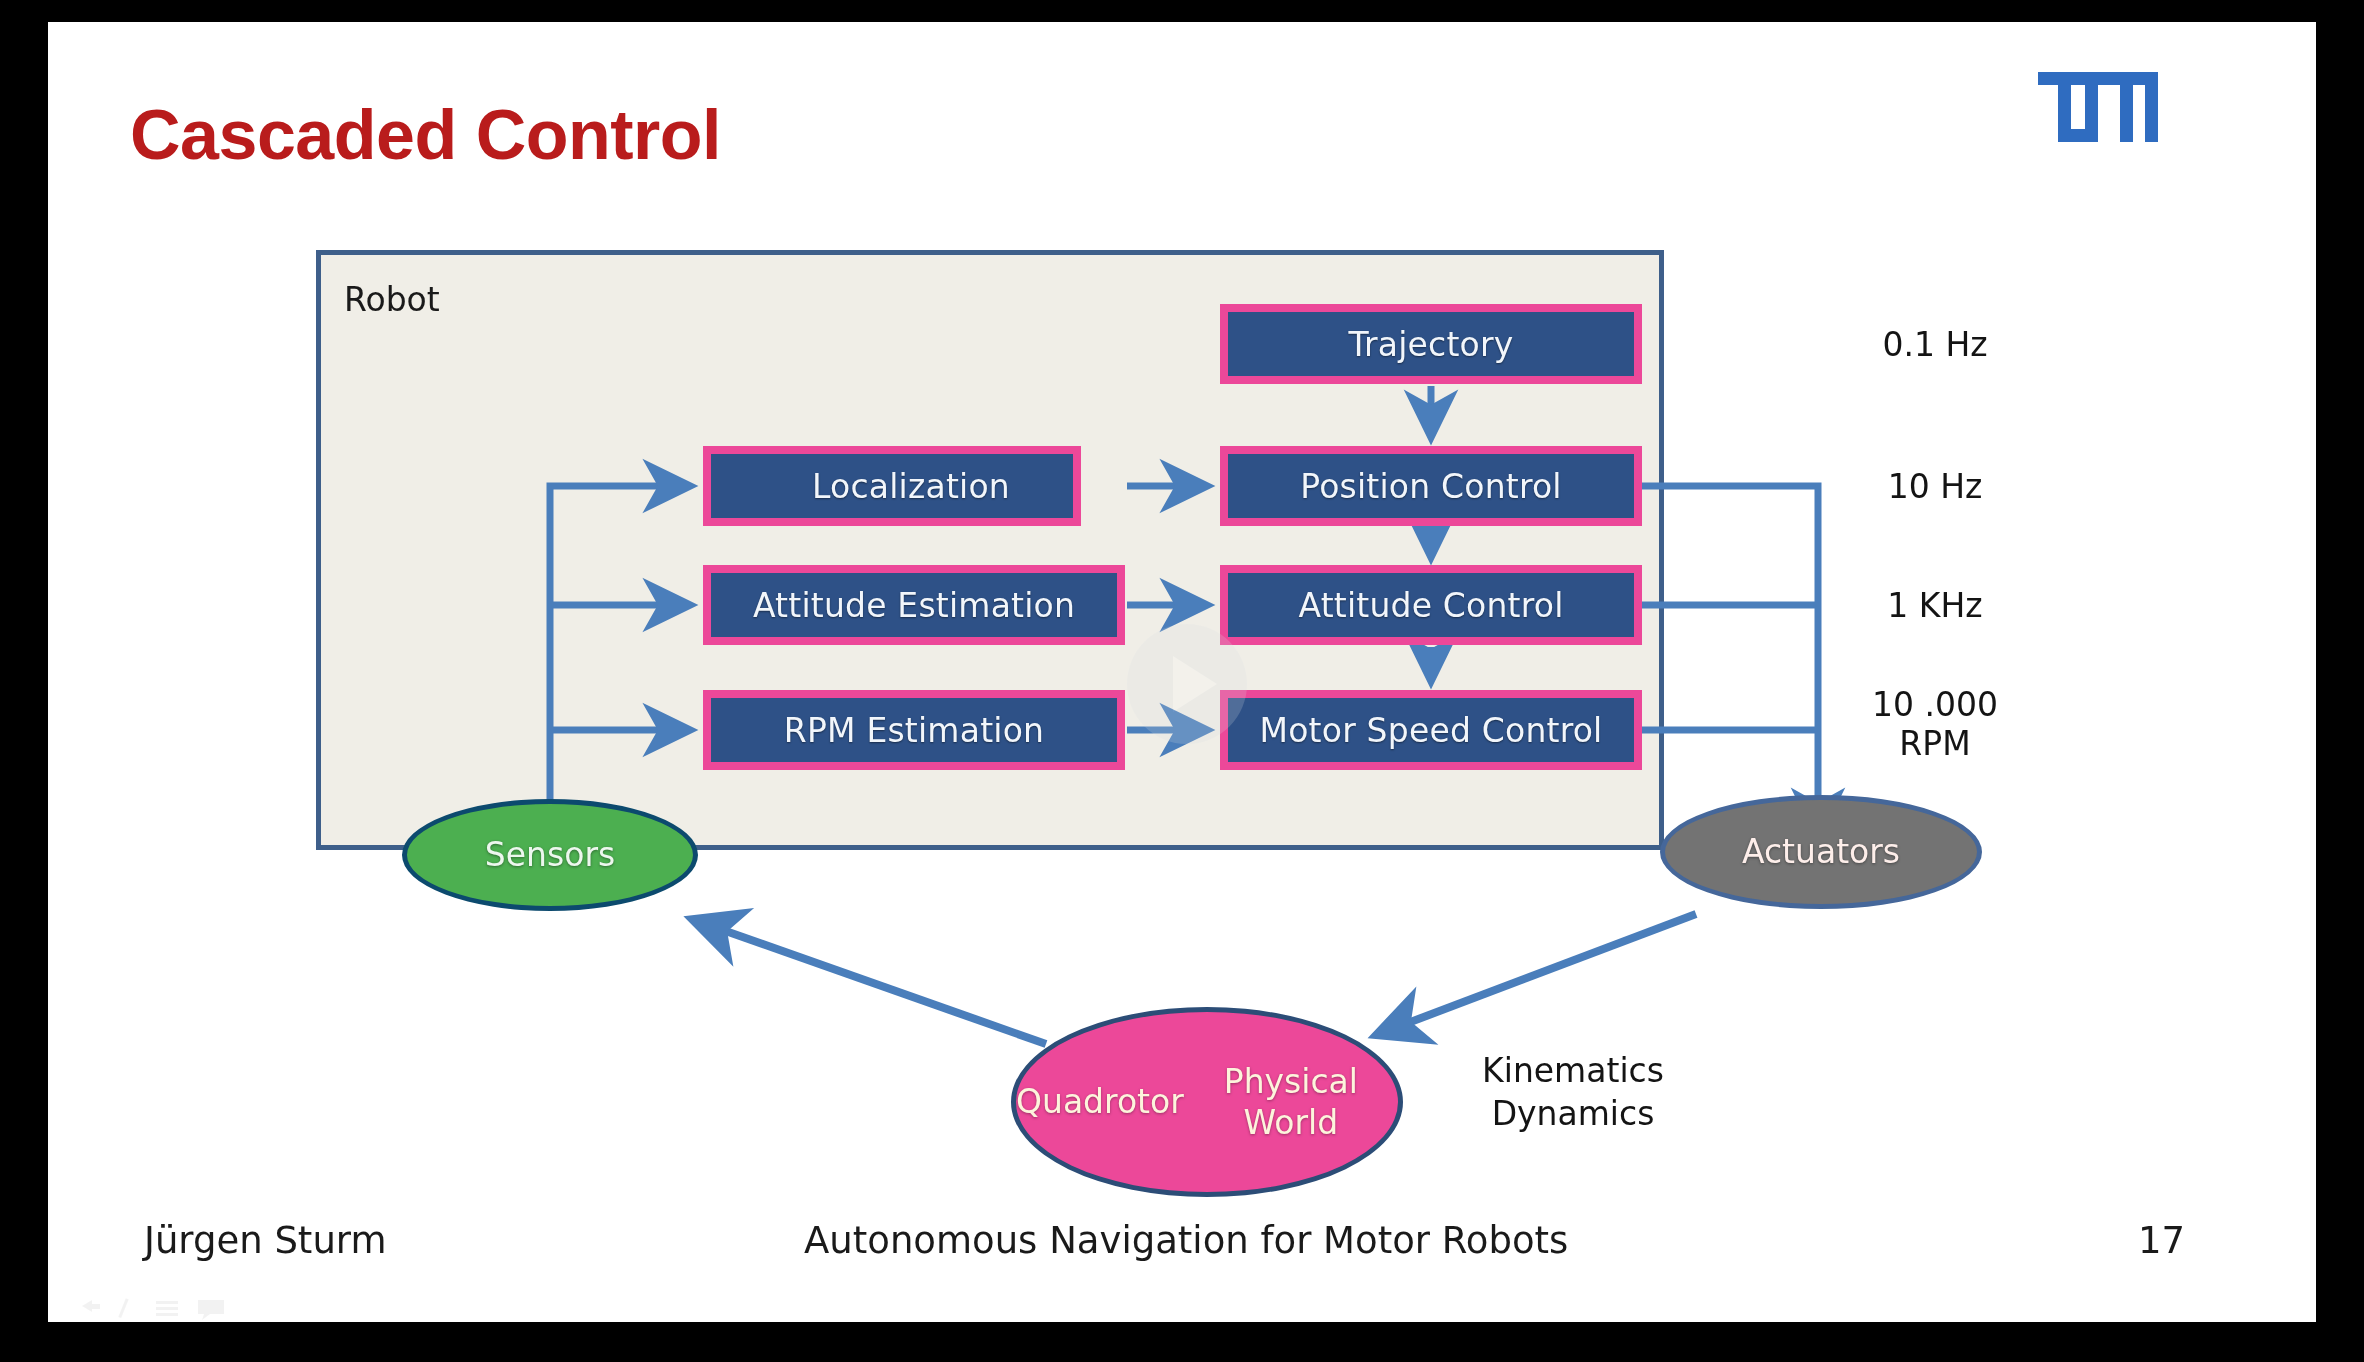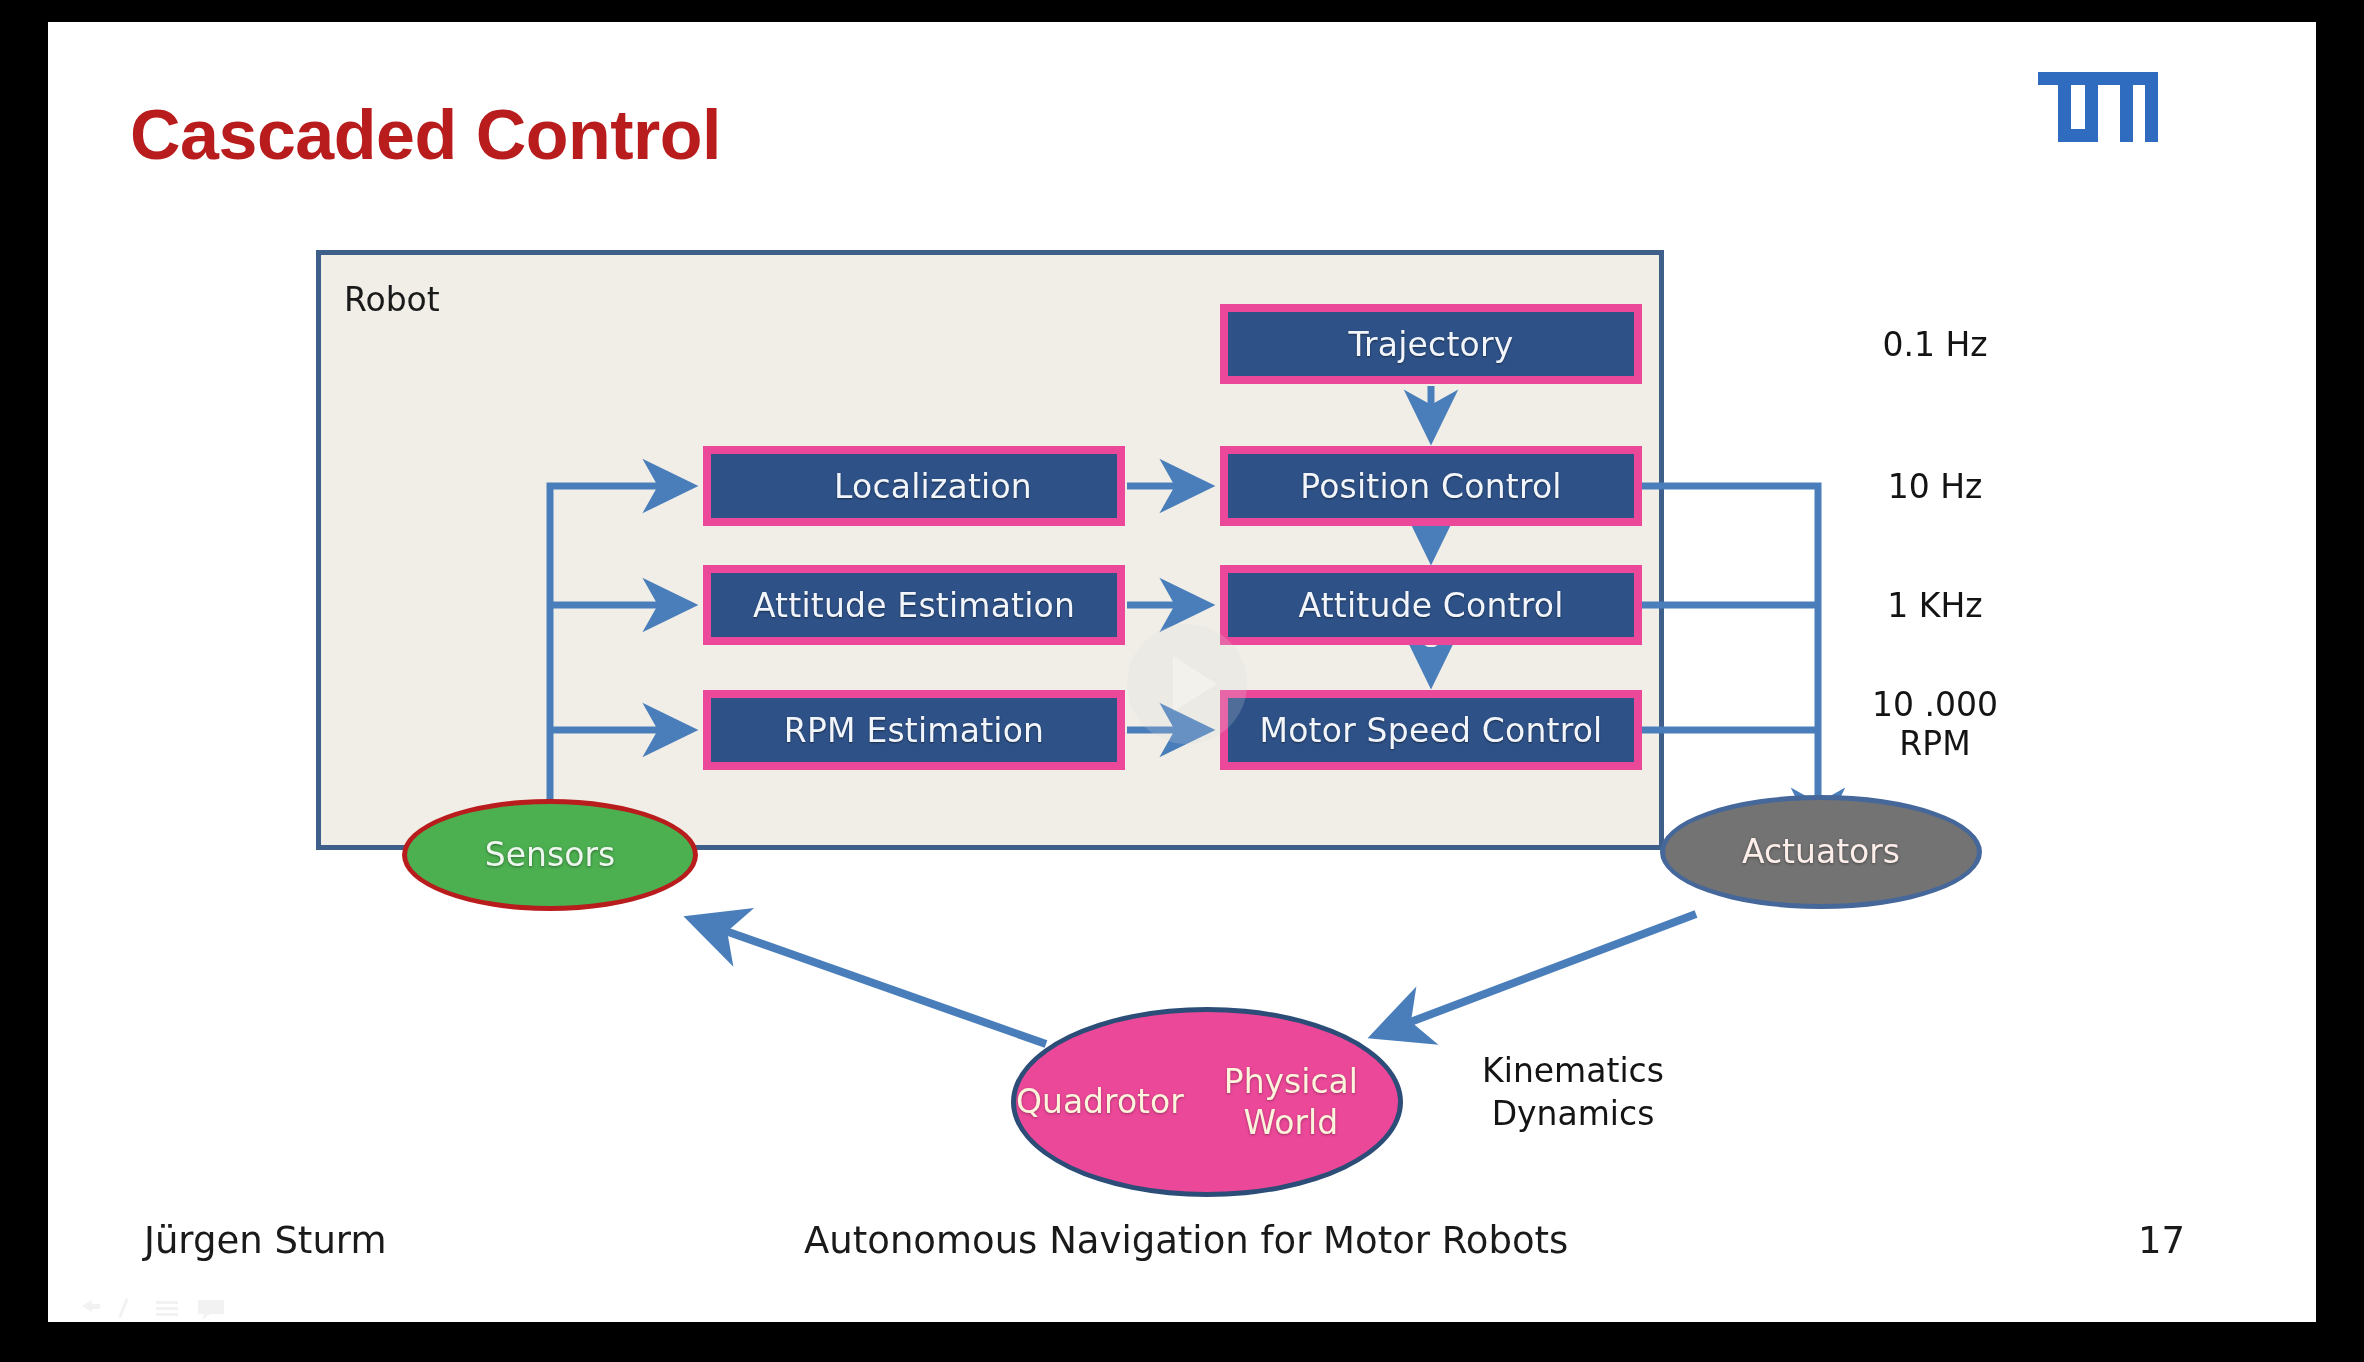--- a/index.html
+++ b/index.html
@@ -85,21 +85,21 @@
     font-size: 33px;
     display: flex;
     align-items: center;
     justify-content: center;
     text-shadow: 0 1px 2px rgba(0,0,0,0.45);
     font-family: "DejaVu Sans", sans-serif;
     letter-spacing: 0.2px;
   }
 
   #box-trajectory      { left: 1172px; top: 282px; width: 422px; height: 80px; }
-  #box-localization    { left: 655px;  top: 424px; width: 422px; height: 80px; padding-left: 38px; }
+  #box-localization    { left: 655px;  top: 424px; width: 378px; height: 80px; padding-left: 38px; }
   #box-position-ctrl   { left: 1172px; top: 424px; width: 422px; height: 80px; }
   #box-attitude-est    { left: 655px;  top: 543px; width: 422px; height: 80px; }
   #box-attitude-ctrl   { left: 1172px; top: 543px; width: 422px; height: 80px; }
   #box-rpm-est         { left: 655px;  top: 668px; width: 422px; height: 80px; }
   #box-motor-ctrl      { left: 1172px; top: 668px; width: 422px; height: 80px; }
 
   
   .rate-label {
     position: absolute;
     font-size: 33px;
@@ -123,21 +123,21 @@
     text-align: center;
     border-radius: 50%;
     font-size: 33px;
     box-sizing: border-box;
     font-family: "DejaVu Sans", sans-serif;
     line-height: 1.25;
   }
   #ellipse-sensors {
     left: 354px; top: 777px; width: 296px; height: 112px;
     background: #4caf50;
-    border: 5px solid #b91c1c;
+    border: 5px solid #0c4a6e;
     color: #edf7ee;
     text-shadow: 0 1px 3px rgba(0,0,0,0.4);
   }
   #ellipse-actuators {
     left: 1612px; top: 773px; width: 322px; height: 114px;
     background: #737373;
     border: 5px solid #45679a;
     color: #fdeeea;
     text-shadow: 0 1px 3px rgba(0,0,0,0.4);
   }

